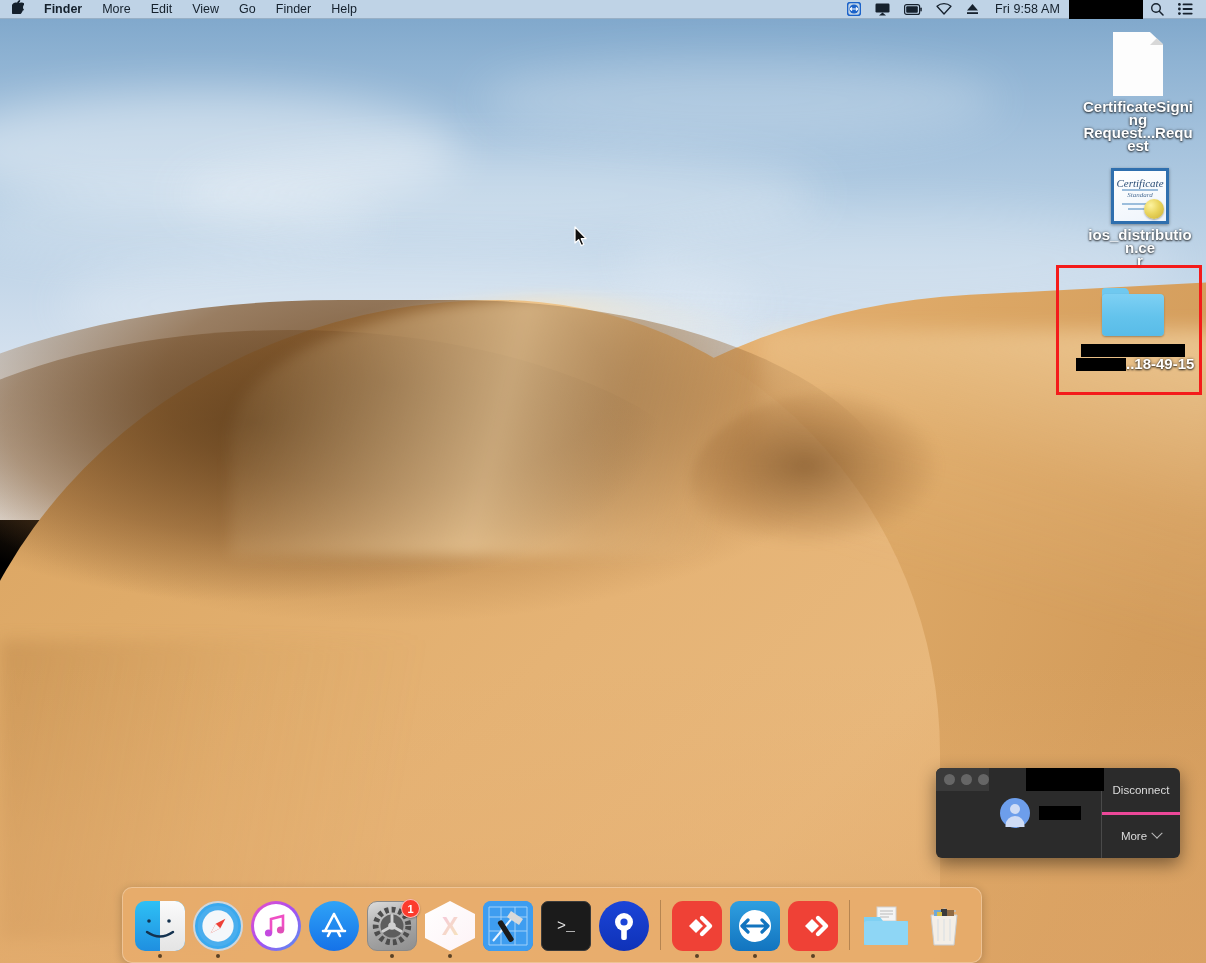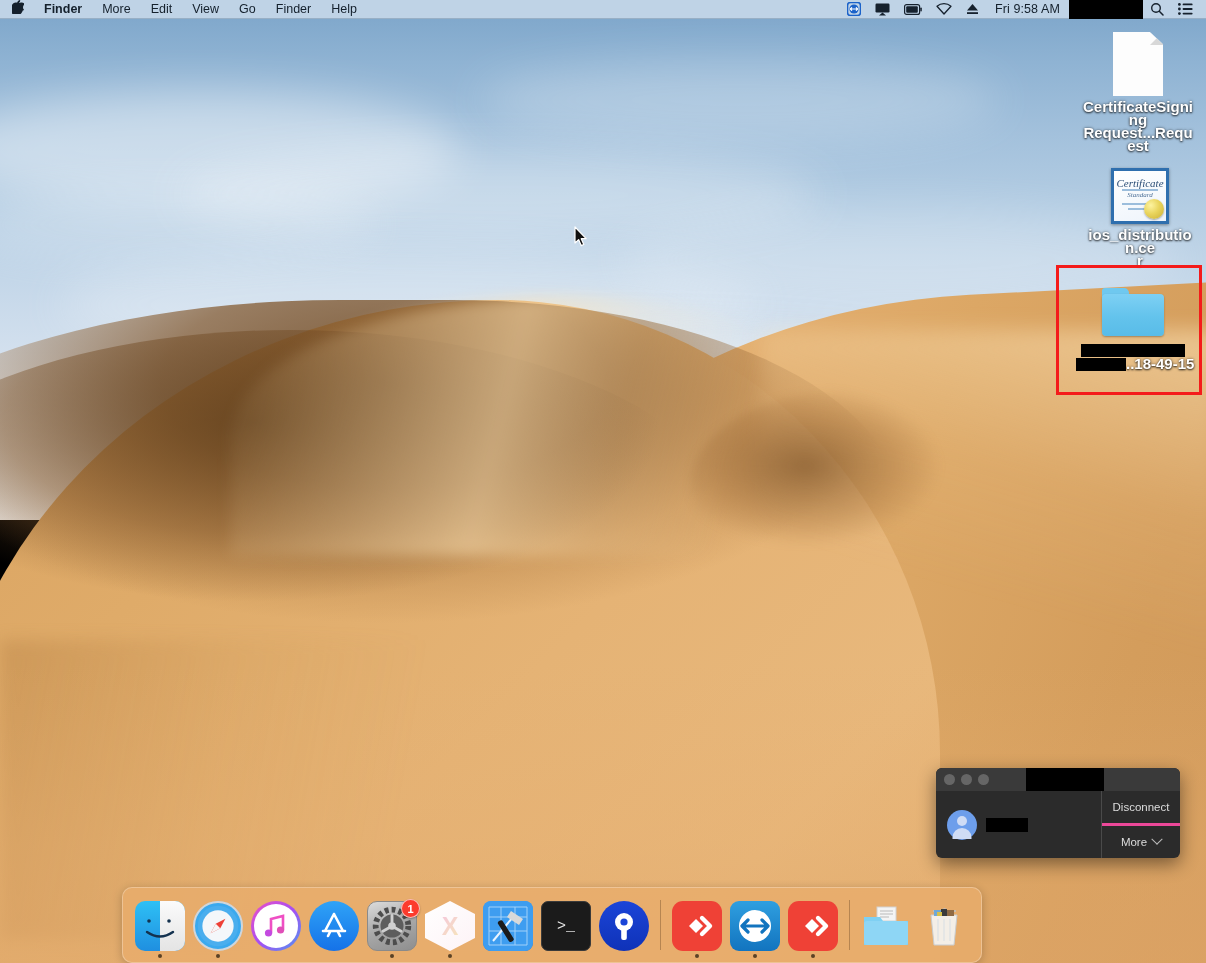--- a/index.html
+++ b/index.html
@@ -186,21 +186,21 @@
   #cursor { position:absolute; z-index:60; width:14px; height:21px; }
 
   
   #tv-panel {
     position:absolute; width:244px; height:90px; z-index:40;
     background:#2b2b2b;
     border-radius:6px;
     box-shadow:0 6px 18px rgba(0,0,0,.45);
     overflow:hidden;
     color:#d8d8d8; font-size:11.5px;
-    display:flex; flex-direction:column;
+    display:flex; flex-direction:row;
   }
   #tv-titlebar {
     height:23px; background:#3a3a3a; display:flex; align-items:center;
     padding-left:8px; gap:6px; position:relative;
   }
   .tv-dot { width:11px; height:11px; border-radius:50%; background:#666; }
   .tv-title-redact { position:absolute; left:90px; top:0; width:78px; height:23px; background:#000; }
   #tv-body { flex:1; display:flex; }
   #tv-user {
     flex:1; display:flex; align-items:center; gap:9px; padding-left:11px;

